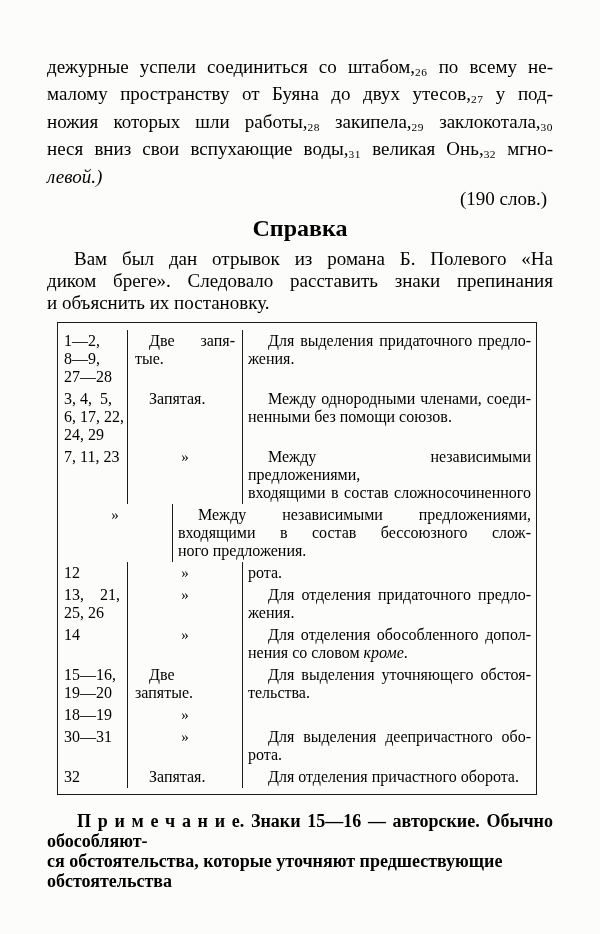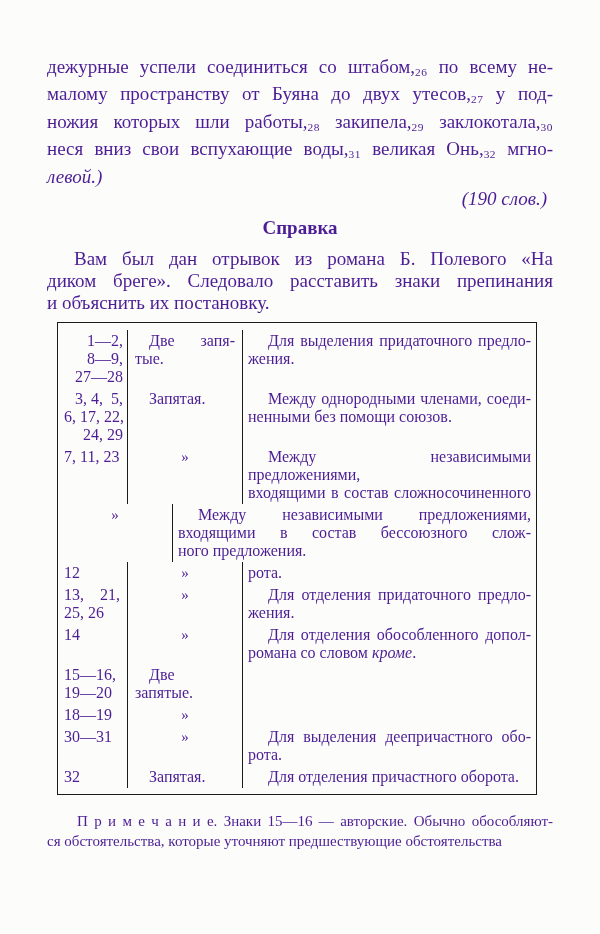--- a/index.html
+++ b/index.html
@@ -1,42 +1,42 @@
 <!DOCTYPE html>
 <html lang="ru"><head>
 <meta charset="utf-8">
 <style>
   html, body { margin: 0; padding: 0; background: #e8e8e8; }
   .page {
     width: 600px; height: 934px;
     margin: 0 auto;
     background: #fcfcfa;
-    color: #4c1d95;
+    color: #000000;
     font-family: "Liberation Serif", "DejaVu Serif", serif;
     overflow: hidden;
     box-sizing: border-box;
     position: relative;
   }
   .content { padding: 56px 47px 0 47px; }
 
   
   .excerpt-line, .intro-line {
     font-size: 19px;
     line-height: 22px;
     font-weight: 500;
   }
   .jl { text-align: justify; text-align-last: justify; }
   .it { font-style: italic; }
   .sub { font-size: 0.6em; vertical-align: -0.3em; letter-spacing: 0.5px; }
   .word-count {
     font-size: 19px; line-height: 22px; font-weight: 500;
-    text-align: right; padding-right: 6px; font-style: italic;
+    text-align: right; padding-right: 6px;
   }
   .heading {
-    text-align: center; font-weight: bold; font-size: 19px;
+    text-align: center; font-weight: bold; font-size: 24px;
     margin-top: 6px; line-height: 24px;
   }
   .intro { margin-top: 8px; }
   .indent1 { text-indent: 27px; }
 
   
   .ref-table {
     margin: 8px 0 0 10px;
     width: 480px;
     border: 1.6px solid #1b1b1b;
@@ -54,27 +54,27 @@
     border-right: 1.6px solid #1b1b1b;
     padding: 2px 4px 2px 6px;
   }
   .c-mark {
     width: 115px;
     border-right: 1.6px solid #1b1b1b;
     padding: 2px 7px;
   }
   .c-desc { flex: 1; padding: 2px 5px 2px 5px; }
   .num-line { white-space: pre; }
-  .num-line.center { text-align: right; }
+  .num-line.center { text-align: left; }
   .ditto { text-align: center; font-size: 15px; }
   .mark-line.first { text-indent: 14px; }
   .desc-line.first { text-indent: 20px; }
 
   
-  .note { margin-top: 16px; font-size: 15px; line-height: 20px; font-weight: 400; }
+  .note { margin-top: 16px; font-size: 18px; line-height: 20px; font-weight: 700; }
   .note-line.first { text-indent: 30px; }
 </style>
 </head>
 <body>
 
 <div class="page">
   <div class="content">
 
     <div>
         <div class="excerpt-line jl"><span>дежурные успели соединиться со штабом,</span><span class="sub">26</span><span> по всему не-</span></div>
@@ -172,30 +172,34 @@
         </div>
         <div class="t-row">
           <div class="c-nums">
             <div class="num-line">14</div>
           </div>
           <div class="c-mark">
             <div class="ditto">»</div>
           </div>
           <div class="c-desc">
             <div class="desc-line first jl">Для отделения обособленного допол-</div>
-            <div class="desc-line"><span>романа со словом </span><span class="it">кроме</span><span>.</span></div>
+            <div class="desc-line"><span>нения со словом </span><span class="it">кроме</span><span>.</span></div>
           </div>
         </div>
         <div class="t-row">
           <div class="c-nums">
             <div class="num-line">15—16,</div>
             <div class="num-line">19—20</div>
           </div>
           <div class="c-mark">
             <div class="mark-line first">Две запятые.</div>
+          </div>
+          <div class="c-desc">
+            <div class="desc-line first jl">Для выделения уточняющего обстоя-</div>
+            <div class="desc-line">тельства.</div>
           </div>
         </div>
         <div class="t-row">
           <div class="c-nums">
             <div class="num-line">18—19</div>
           </div>
           <div class="c-mark">
             <div class="ditto">»</div>
           </div>
         </div>

